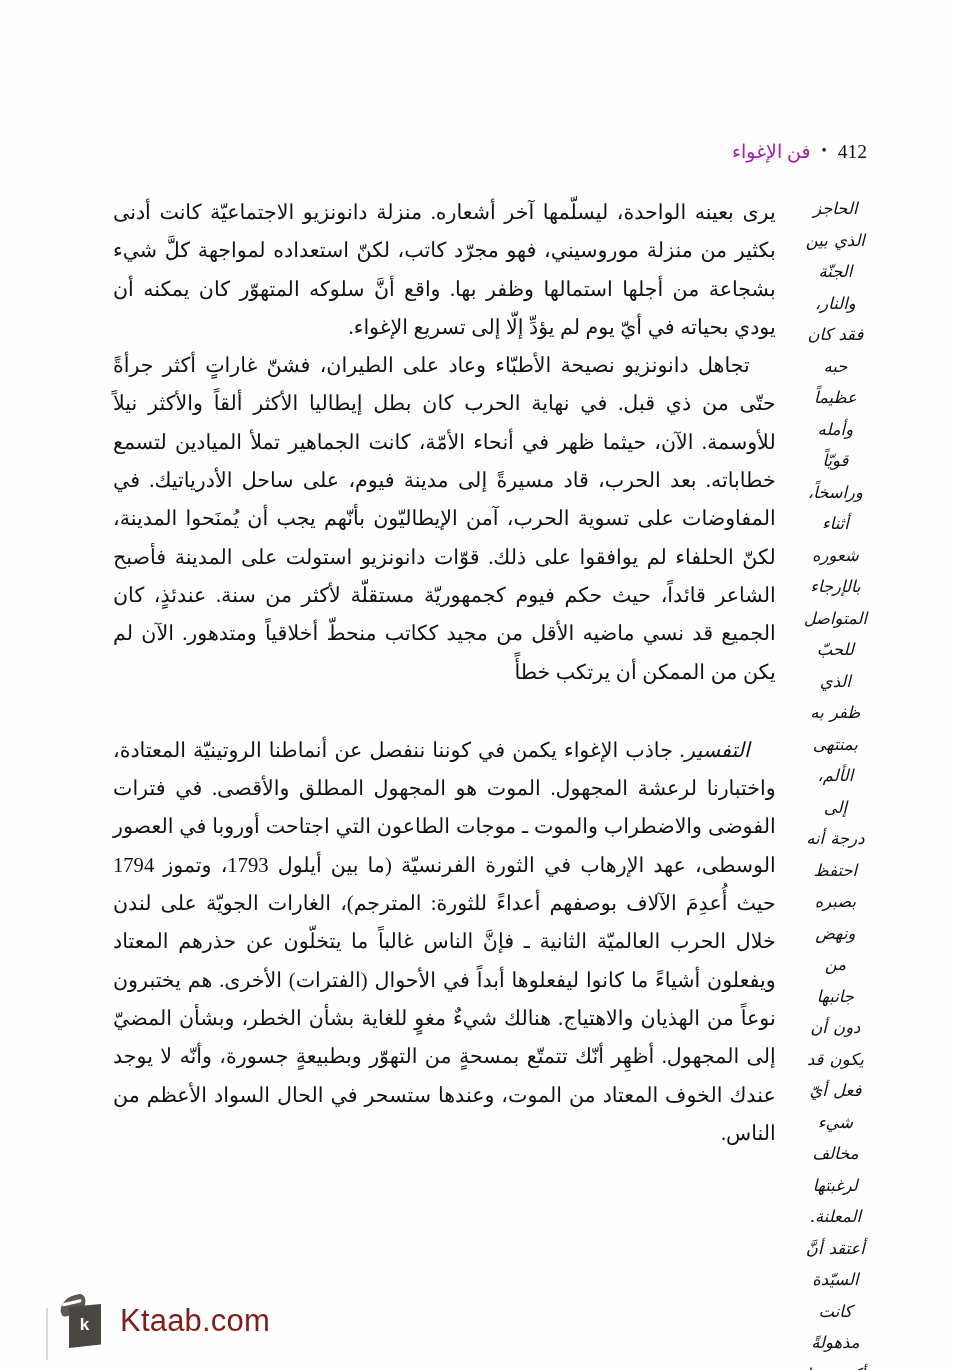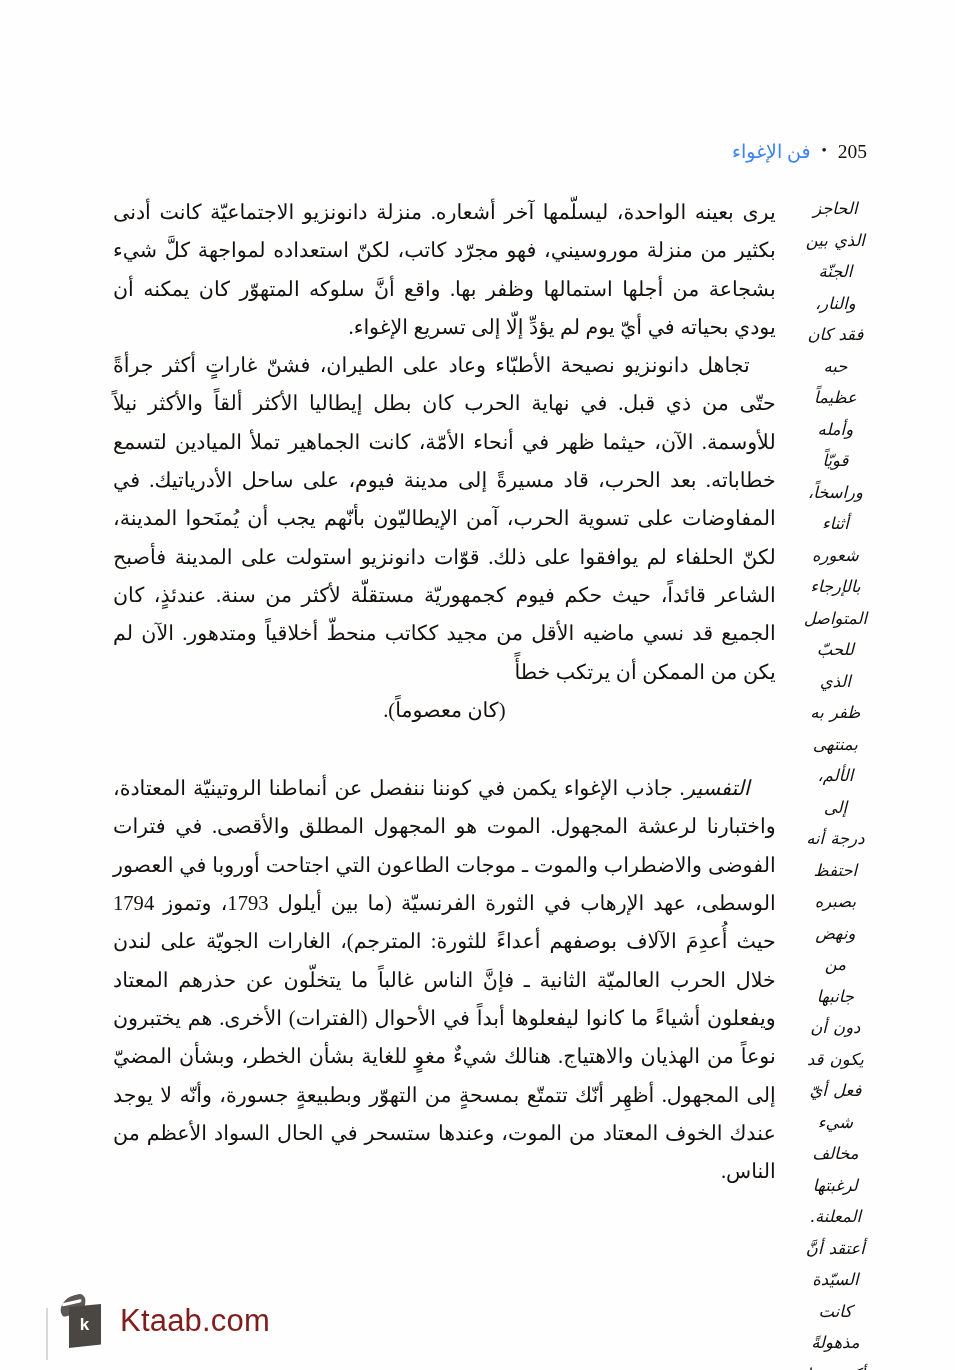--- a/index.html
+++ b/index.html
@@ -35,21 +35,21 @@
     flex-direction: row;
     justify-content: flex-start;
     align-items: baseline;
     gap: 11px;
     direction: rtl;
   }
   .running-head .rh-title {
     font-family: "Liberation Serif", "DejaVu Serif", serif;
     font-size: 19px;
     letter-spacing: 0;
-    color: #3b82f6;
+    color: #a21caf;
     white-space: nowrap;
   }
   .running-head .rh-dot {
     font-size: 15px;
     line-height: 1;
     color: #14100e;
     transform: translateY(-3px);
   }
   .running-head .rh-page {
     font-size: 19.5px;
@@ -188,35 +188,34 @@
     letter-spacing: 0.2px;
     line-height: 1;
   }
 </style>
 </head>
 <body>
 
 <div class="page">
 
   <div class="running-head">
-    <span class="rh-page">205</span>
+    <span class="rh-page">412</span>
     <span class="rh-dot">•</span>
     <span class="rh-title">فن الإغواء</span>
   </div>
 
   <div class="content">
 
     <div class="margin-col">
       <div class="margin-note"><span>الحاجز الذي بين الجنّة والنار، فقد كان حبه عظيماً وأمله قويّاً وراسخاً، أثناء شعوره بالإرجاء المتواصل للحبّ الذي ظفر به بمنتهى الألم، إلى درجة أنه احتفظ بصبره ونهض من جانبها دون أن يكون قد فعل أيّ شيء مخالف لرغبتها المعلنة. أعتقد أنَّ السيّدة كانت مذهولةً أكثر منها مسرورة إزاء عفّة كهذه؛ ودون أن تلتفت إلى أو تبالي بالشرف والصبر والإخلاص اللذين كان قد أظهرهم حبيبها في الوفاء بقسمه، فقد اشتبهت على الفور بأنَّ حبه لم يكن عظيماً كما اعتقدت، أو أنّه كان قد وجدها أقلَّ إثارةً للإعجاب ممّا توقّع.</span></div>
     </div>
 
     <div class="main-col">
       <p class="para">يرى بعينه الواحدة، ليسلّمها آخر أشعاره. منزلة دانونزيو الاجتماعيّة كانت أدنى بكثير من منزلة موروسيني، فهو مجرّد كاتب، لكنّ استعداده لمواجهة كلَّ شيء بشجاعة من أجلها استمالها وظفر بها. واقع أنَّ سلوكه المتهوّر كان يمكنه أن يودي بحياته في أيّ يوم لم يؤدِّ إلّا إلى تسريع الإغواء.</p>
       <p class="para indent">تجاهل دانونزيو نصيحة الأطبّاء وعاد على الطيران، فشنّ غاراتٍ أكثر جرأةً حتّى من ذي قبل. في نهاية الحرب كان بطل إيطاليا الأكثر ألقاً والأكثر نيلاً للأوسمة. الآن، حيثما ظهر في أنحاء الأمّة، كانت الجماهير تملأ الميادين لتسمع خطاباته. بعد الحرب، قاد مسيرةً إلى مدينة فيوم، على ساحل الأدرياتيك. في المفاوضات على تسوية الحرب، آمن الإيطاليّون بأنّهم يجب أن يُمنَحوا المدينة، لكنّ الحلفاء لم يوافقوا على ذلك. قوّات دانونزيو استولت على المدينة فأصبح الشاعر قائداً، حيث حكم فيوم كجمهوريّة مستقلّة لأكثر من سنة. عندئذٍ، كان الجميع قد نسي ماضيه الأقل من مجيد ككاتب منحطّ أخلاقياً ومتدهور. الآن لم يكن من الممكن أن يرتكب خطأً</p>
-      <p class="para last-center">(كان معصوماً).</p>
       <p class="para indent gap-before"><span class="term">التفسير.</span><span> جاذب الإغواء يكمن في كوننا ننفصل عن أنماطنا الروتينيّة المعتادة، واختبارنا لرعشة المجهول. الموت هو المجهول المطلق والأقصى. في فترات الفوضى والاضطراب والموت ـ موجات الطاعون التي اجتاحت أوروبا في العصور الوسطى، عهد الإرهاب في الثورة الفرنسيّة (ما بين أيلول 1793، وتموز 1794 حيث أُعدِمَ الآلاف بوصفهم أعداءً للثورة: المترجم)، الغارات الجويّة على لندن خلال الحرب العالميّة الثانية ـ فإنَّ الناس غالباً ما يتخلّون عن حذرهم المعتاد ويفعلون أشياءً ما كانوا ليفعلوها أبداً في الأحوال (الفترات) الأخرى. هم يختبرون نوعاً من الهذيان والاهتياج. هنالك شيءٌ مغوٍ للغاية بشأن الخطر، وبشأن المضيّ إلى المجهول. أظهِر أنّك تتمتّع بمسحةٍ من التهوّر وبطبيعةٍ جسورة، وأنّه لا يوجد عندك الخوف المعتاد من الموت، وعندها ستسحر في الحال السواد الأعظم من الناس.</span></p>
     </div>
 
   </div>
 
   <div class="footer-rule"></div>
 
   <div class="footer">
     <div class="logo-mark">
       <div class="page-flip"></div>

